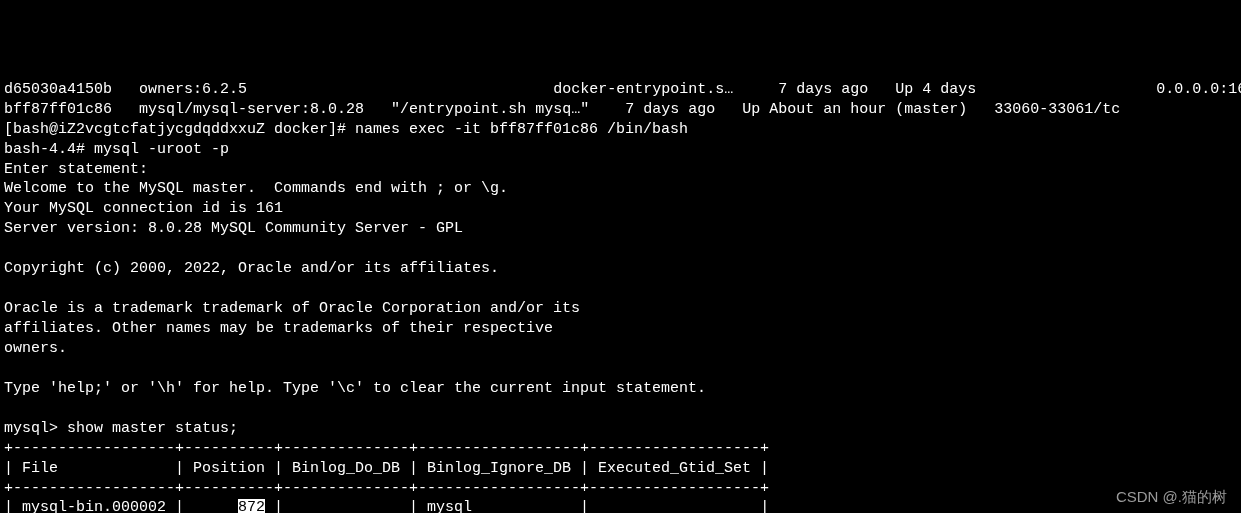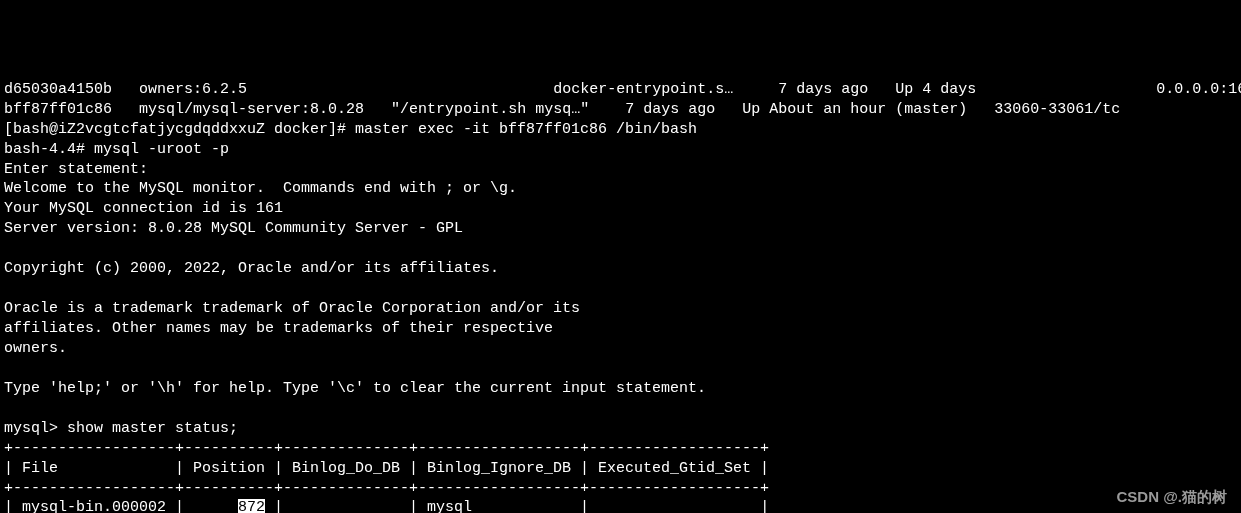--- a/index.html
+++ b/index.html
@@ -28,34 +28,33 @@
       color: #000;
     }
     .watermark {
       position: absolute;
       bottom: 6px;
       right: 14px;
       color: #9a9a9a;
       font-size: 15px;
       font-family: Arial, sans-serif;
       white-space: nowrap;
-      font-weight: bold;
     }
   </style>
 </head>
 <body>
 
 
 
 <div class="term"><span>d65030a4150b</span>   <span>owners:6.2.5</span>                                  <span>docker-entrypoint.s…</span>     <span>7 days ago</span>   <span>Up 4 days</span>                    <span>0.0.0.0:16379-</span>
 <span>bff87ff01c86</span>   <span>mysql/mysql-server:8.0.28</span>   <span>"/entrypoint.sh mysq…"</span>    <span>7 days ago</span>   <span>Up About an hour (master)</span>   <span>33060-33061/tc</span>
-<span>[bash@iZ2vcgtcfatjycgdqddxxuZ docker]# </span><span>master exec -it bff87ff01c86 /bin/bash</span>
+<span>[bash@iZ2vcgtcfatjycgdqddxxuZ docker]# </span><span>names exec -it bff87ff01c86 /bin/bash</span>
 <span>bash-4.4# </span><span>mysql -uroot -p</span>
 <span>Enter statement:</span>
-<span>Welcome to the MySQL monitor.  Commands end with ; or \g.</span>
+<span>Welcome to the MySQL master.  Commands end with ; or \g.</span>
 <span>Your MySQL connection id is 161</span>
 <span>Server version: 8.0.28 MySQL Community Server - GPL</span>
 <span></span>
 <span>Copyright (c) 2000, 2022, Oracle and/or its affiliates.</span>
 <span></span>
 <span>Oracle is a trademark trademark of Oracle Corporation and/or its</span>
 <span>affiliates. Other names may be trademarks of their respective</span>
 <span>owners.</span>
 <span></span>
 <span>Type 'help;' or '\h' for help. Type '\c' to clear the current input statement.</span>

